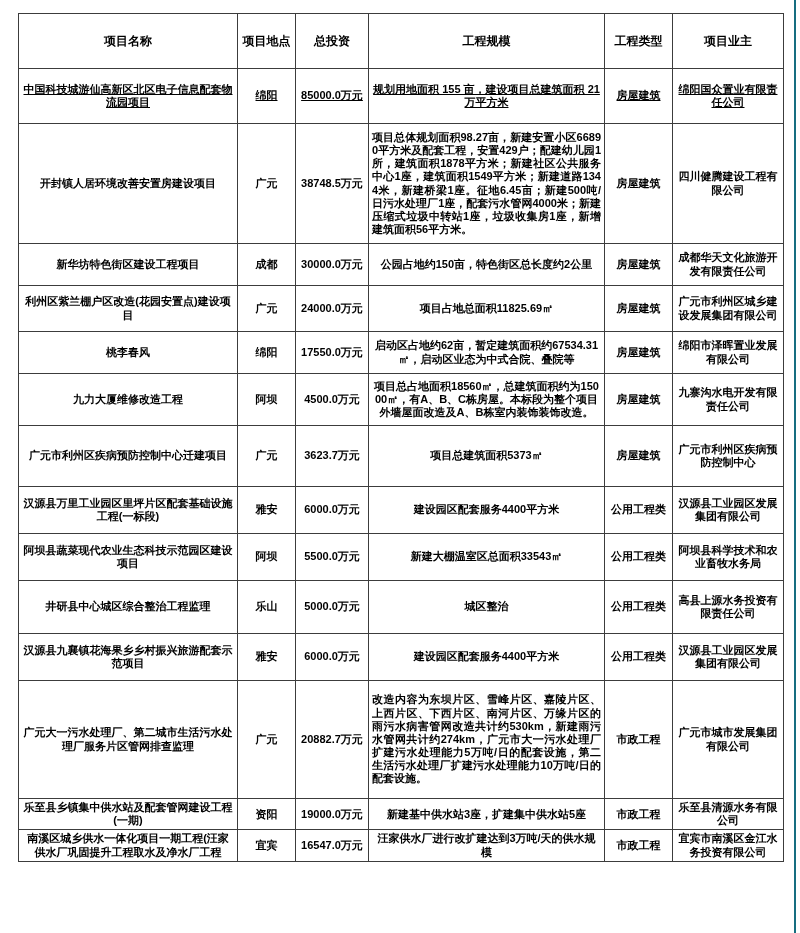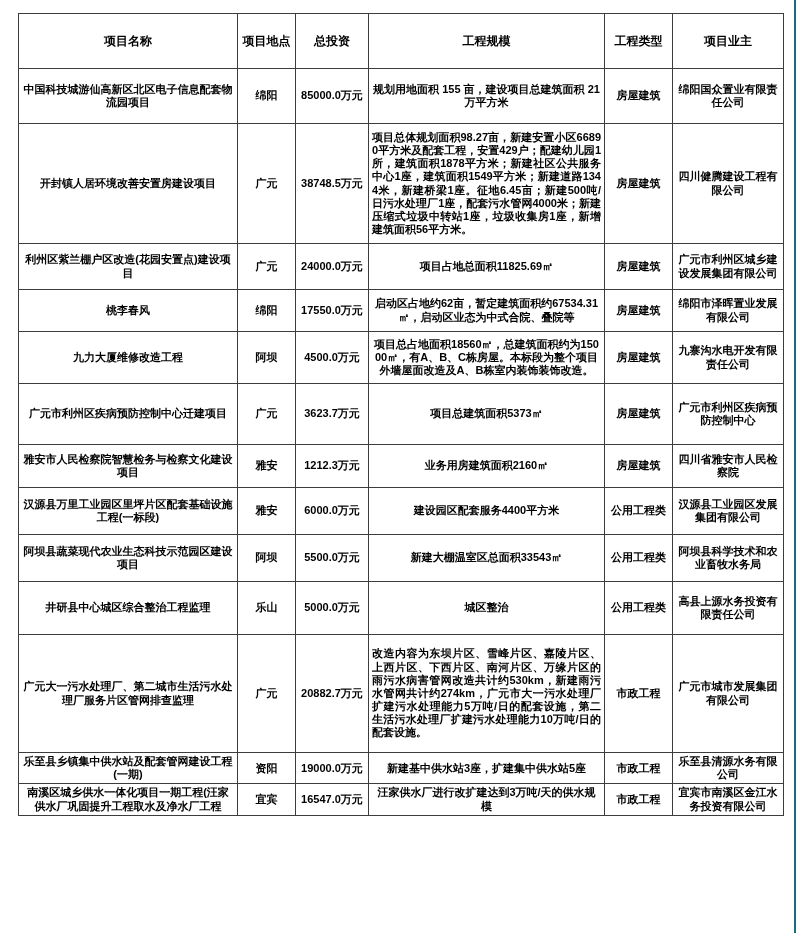--- a/index.html
+++ b/index.html
@@ -49,35 +49,43 @@
         <tr>
           <th>项目名称</th>
           <th>项目地点</th>
           <th>总投资</th>
           <th>工程规模</th>
           <th>工程类型</th>
           <th>项目业主</th>
         </tr>
       </thead>
     <tbody>
-        <tr style="height: 55px;">
+        <tr style="height: 55px; text-decoration: underline;">
           <td class="name-cell">中国科技城游仙高新区北区电子信息配套物流园项目</td>
           <td class="location-cell">绵阳</td>
           <td class="investment-cell">85000.0万元</td>
           <td class="scale-cell">规划用地面积 155 亩，建设项目总建筑面积 21 万平方米</td>
           <td class="type-cell">房屋建筑</td>
           <td class="owner-cell">绵阳国众置业有限责任公司</td>
         </tr>
         <tr style="height: 120px;">
           <td class="name-cell">开封镇人居环境改善安置房建设项目</td>
           <td class="location-cell">广元</td>
           <td class="investment-cell">38748.5万元</td>
           <td class="scale-cell long">项目总体规划面积98.27亩，新建安置小区66890平方米及配套工程，安置429户；配建幼儿园1所，建筑面积1878平方米；新建社区公共服务中心1座，建筑面积1549平方米；新建道路1344米，新建桥梁1座。征地6.45亩；新建500吨/日污水处理厂1座，配套污水管网4000米；新建压缩式垃圾中转站1座，垃圾收集房1座，新增建筑面积56平方米。</td>
           <td class="type-cell">房屋建筑</td>
           <td class="owner-cell">四川健腾建设工程有限公司</td>
+        </tr>
+        <tr style="height: 42px;">
+          <td class="name-cell">新华坊特色街区建设工程项目</td>
+          <td class="location-cell">成都</td>
+          <td class="investment-cell">30000.0万元</td>
+          <td class="scale-cell">公园占地约150亩，特色街区总长度约2公里</td>
+          <td class="type-cell">房屋建筑</td>
+          <td class="owner-cell">成都华天文化旅游开发有限责任公司</td>
         </tr>
         <tr style="height: 46px;">
           <td class="name-cell">利州区紫兰棚户区改造(花园安置点)建设项目</td>
           <td class="location-cell">广元</td>
           <td class="investment-cell">24000.0万元</td>
           <td class="scale-cell">项目占地总面积11825.69㎡</td>
           <td class="type-cell">房屋建筑</td>
           <td class="owner-cell">广元市利州区城乡建设发展集团有限公司</td>
         </tr>
         <tr style="height: 42px; margin-top: 36px;">
@@ -97,28 +105,20 @@
           <td class="owner-cell">九寨沟水电开发有限责任公司</td>
         </tr>
         <tr style="height: 61px;">
           <td class="name-cell">广元市利州区疾病预防控制中心迁建项目</td>
           <td class="location-cell">广元</td>
           <td class="investment-cell">3623.7万元</td>
           <td class="scale-cell">项目总建筑面积5373㎡</td>
           <td class="type-cell">房屋建筑</td>
           <td class="owner-cell">广元市利州区疾病预防控制中心</td>
         </tr>
-        <tr style="height: 43px;">
-          <td class="name-cell">雅安市人民检察院智慧检务与检察文化建设项目</td>
-          <td class="location-cell">雅安</td>
-          <td class="investment-cell">1212.3万元</td>
-          <td class="scale-cell">业务用房建筑面积2160㎡</td>
-          <td class="type-cell">房屋建筑</td>
-          <td class="owner-cell">四川省雅安市人民检察院</td>
-        </tr>
         <tr style="height: 47px;">
           <td class="name-cell">汉源县万里工业园区里坪片区配套基础设施工程(一标段)</td>
           <td class="location-cell">雅安</td>
           <td class="investment-cell">6000.0万元</td>
           <td class="scale-cell">建设园区配套服务4400平方米</td>
           <td class="type-cell">公用工程类</td>
           <td class="owner-cell">汉源县工业园区发展集团有限公司</td>
         </tr>
         <tr style="height: 47px;">
           <td class="name-cell">阿坝县蔬菜现代农业生态科技示范园区建设项目</td>
@@ -128,20 +128,28 @@
           <td class="type-cell">公用工程类</td>
           <td class="owner-cell">阿坝县科学技术和农业畜牧水务局</td>
         </tr>
         <tr style="height: 53px;">
           <td class="name-cell">井研县中心城区综合整治工程监理</td>
           <td class="location-cell">乐山</td>
           <td class="investment-cell">5000.0万元</td>
           <td class="scale-cell">城区整治</td>
           <td class="type-cell">公用工程类</td>
           <td class="owner-cell">高县上源水务投资有限责任公司</td>
+        </tr>
+        <tr style="height: 47px;">
+          <td class="name-cell">汉源县九襄镇花海果乡乡村振兴旅游配套示范项目</td>
+          <td class="location-cell">雅安</td>
+          <td class="investment-cell">6000.0万元</td>
+          <td class="scale-cell">建设园区配套服务4400平方米</td>
+          <td class="type-cell">公用工程类</td>
+          <td class="owner-cell">汉源县工业园区发展集团有限公司</td>
         </tr>
         <tr style="height: 118px;">
           <td class="name-cell">广元大一污水处理厂、第二城市生活污水处理厂服务片区管网排查监理</td>
           <td class="location-cell">广元</td>
           <td class="investment-cell">20882.7万元</td>
           <td class="scale-cell long">改造内容为东坝片区、雪峰片区、嘉陵片区、上西片区、下西片区、南河片区、万缘片区的雨污水病害管网改造共计约530km，新建雨污水管网共计约274km，广元市大一污水处理厂扩建污水处理能力5万吨/日的配套设施，第二生活污水处理厂扩建污水处理能力10万吨/日的配套设施。</td>
           <td class="type-cell">市政工程</td>
           <td class="owner-cell">广元市城市发展集团有限公司</td>
         </tr>
         <tr style="height: 29px;">

